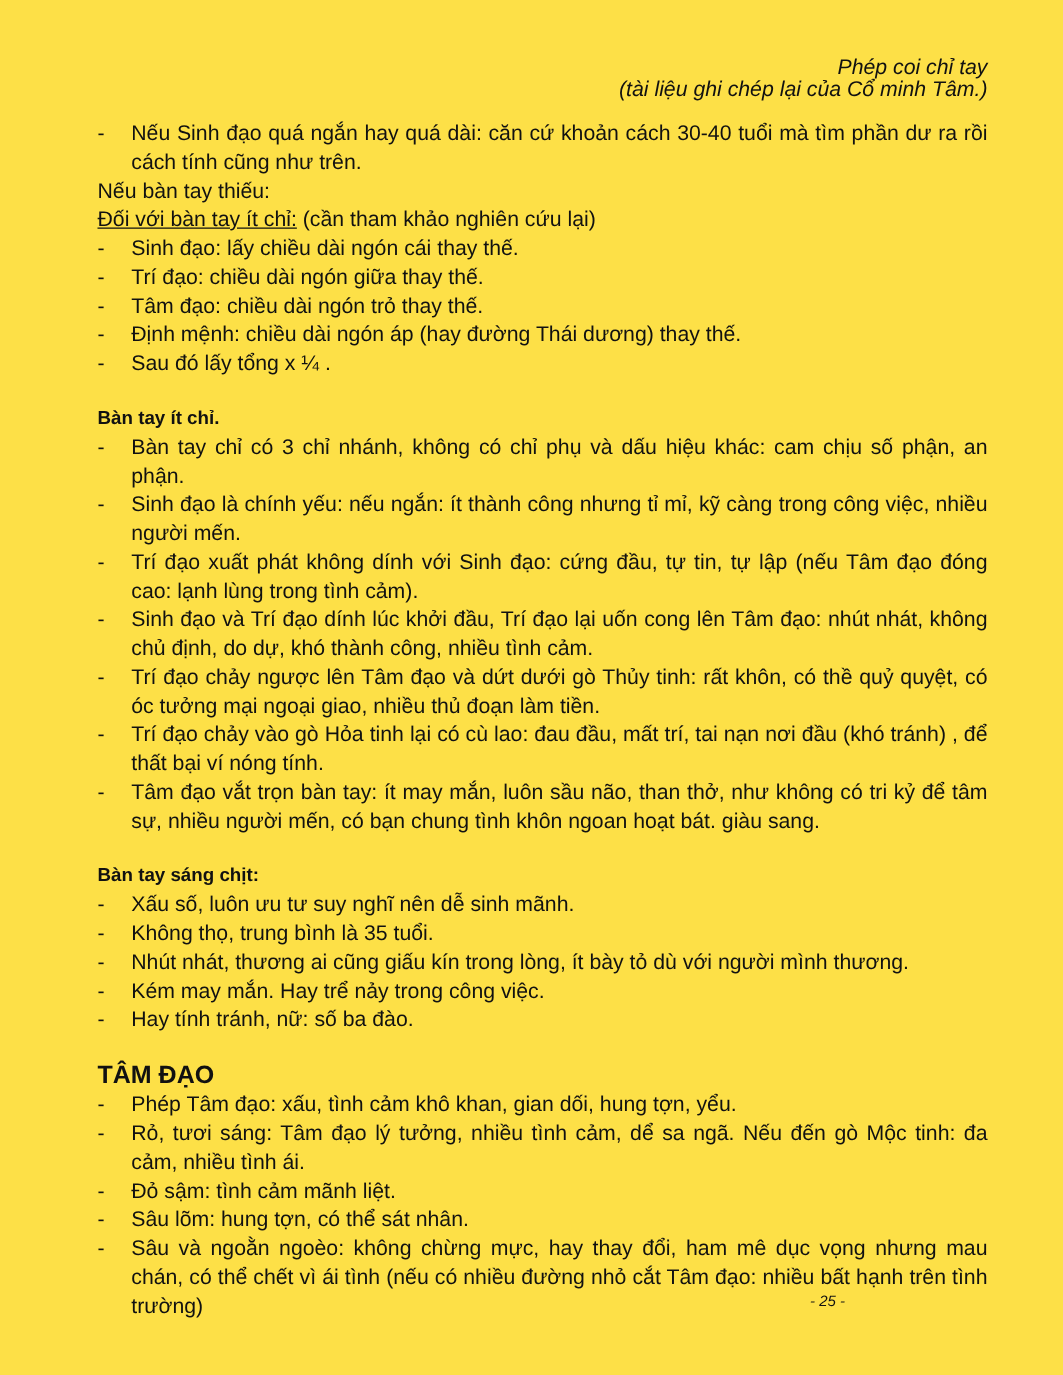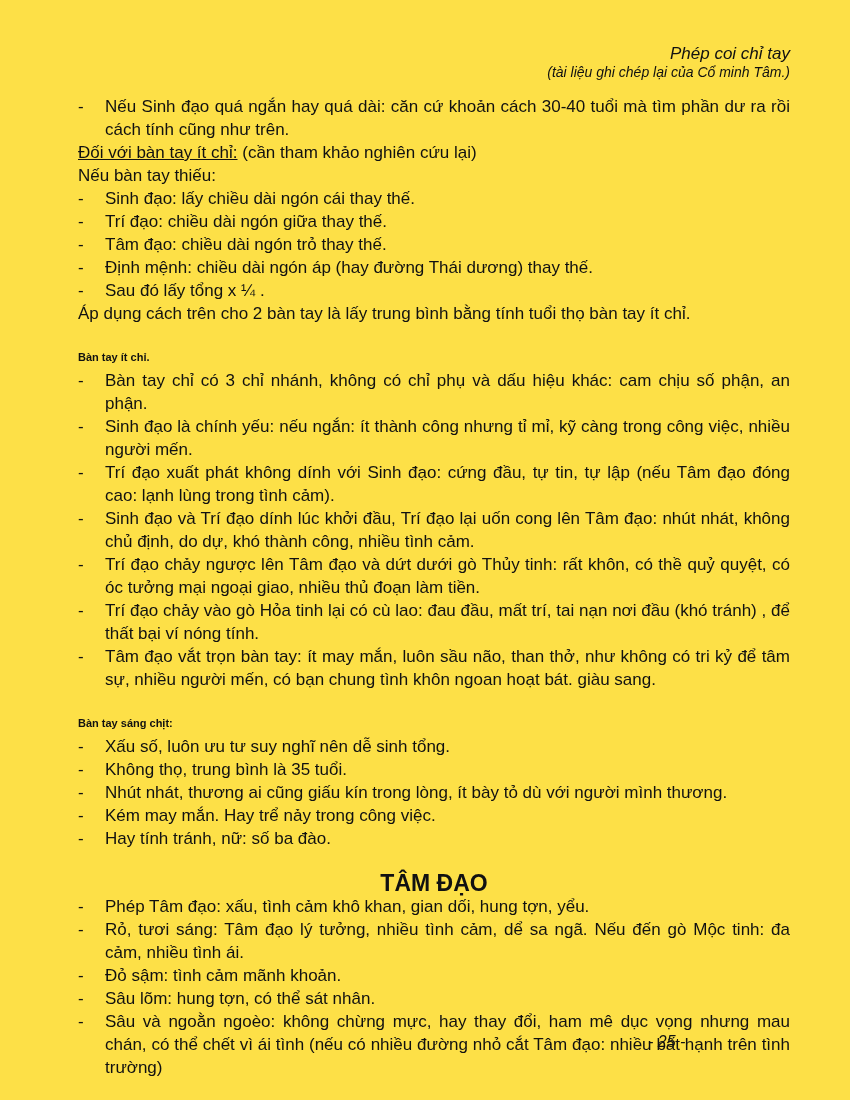--- a/index.html
+++ b/index.html
@@ -24,80 +24,80 @@
     text-align: right;
     margin-bottom: 15px;
   }
   .h-title {
     font-style: italic;
     font-size: 17px;
     line-height: 20px;
   }
   .h-sub {
     font-style: italic;
-    font-size: 14px;
+    font-size: 17px;
     line-height: 16px;
   }
   p.flush {
     margin: 0;
   }
   .bullet {
     display: flex;
     margin: 0;
   }
   .bullet .dash {
     flex: 0 0 27px;
   }
   .bullet .text {
     flex: 1 1 auto;
     text-align: justify;
   }
   .underline {
     text-decoration: underline;
   }
   h3.sec-heading {
-    font-size: 11px;
+    font-size: 15px;
     line-height: 23px;
     font-weight: bold;
     margin: 21px 0 0 0;
   }
   h2.center-heading {
-    font-size: 23px;
+    font-size: 20px;
     line-height: 24px;
     font-weight: bold;
-    text-align: center;
+    text-align: left;
     margin: 21px 0 0 0;
   }
   .footer {
     position: absolute;
     left: 648px;
     top: 1030px;
     font-style: italic;
-    font-size: 16px;
+    font-size: 12px;
   }
 </style>
 </head>
 <body>
 
 <div class="page">
 
   <div class="header">
     <div class="h-title">Phép coi chỉ tay</div>
     <div class="h-sub">(tài liệu ghi chép lại của Cổ minh Tâm.)</div>
   </div>
 
   <div class="bullet">
     <span class="dash">-</span>
     <span class="text">Nếu Sinh đạo quá ngắn hay quá dài: căn cứ khoản cách 30-40 tuổi mà tìm phần dư ra rồi cách tính cũng như trên.</span>
   </div>
 
+  <p class="flush">Nếu bàn tay thiếu:</p>
+
   <p class="flush"><span class="underline">Đối với bàn tay ít chỉ:</span><span> (cần tham khảo nghiên cứu lại)</span></p>
 
-  <p class="flush">Nếu bàn tay thiếu:</p>
-
   <div class="bullet">
     <span class="dash">-</span>
     <span class="text">Sinh đạo: lấy chiều dài ngón cái thay thế.</span>
   </div>
   <div class="bullet">
     <span class="dash">-</span>
     <span class="text">Trí đạo: chiều dài ngón giữa thay thế.</span>
   </div>
   <div class="bullet">
     <span class="dash">-</span>
@@ -105,21 +105,20 @@
   </div>
   <div class="bullet">
     <span class="dash">-</span>
     <span class="text">Định mệnh: chiều dài ngón áp (hay đường Thái dương) thay thế.</span>
   </div>
   <div class="bullet">
     <span class="dash">-</span>
     <span class="text">Sau đó lấy tổng x ¼ .</span>
   </div>
 
-  <p class="flush">Áp dụng cách trên cho 2 bàn tay là lấy trung bình bằng tính tuổi thọ bàn tay ít chỉ.</p>
 
   <h3 class="sec-heading">Bàn tay ít chỉ.</h3>
 
   <div class="bullet">
     <span class="dash">-</span>
     <span class="text">Bàn tay chỉ có 3 chỉ nhánh, không có chỉ phụ và dấu hiệu khác: cam chịu số phận, an phận.</span>
   </div>
   <div class="bullet">
     <span class="dash">-</span>
     <span class="text">Sinh đạo là chính yếu: nếu ngắn: ít thành công nhưng tỉ mỉ, kỹ càng trong công việc, nhiều người mến.</span>
@@ -142,21 +141,21 @@
   </div>
   <div class="bullet">
     <span class="dash">-</span>
     <span class="text">Tâm đạo vắt trọn bàn tay: ít may mắn, luôn sầu não, than thở, như không có tri kỷ để tâm sự, nhiều người mến, có bạn chung tình khôn ngoan hoạt bát. giàu sang.</span>
   </div>
 
   <h3 class="sec-heading">Bàn tay sáng chịt:</h3>
 
   <div class="bullet">
     <span class="dash">-</span>
-    <span class="text">Xấu số, luôn ưu tư suy nghĩ nên dễ sinh tổng.</span>
+    <span class="text">Xấu số, luôn ưu tư suy nghĩ nên dễ sinh mãnh.</span>
   </div>
   <div class="bullet">
     <span class="dash">-</span>
     <span class="text">Không thọ, trung bình là 35 tuổi.</span>
   </div>
   <div class="bullet">
     <span class="dash">-</span>
     <span class="text">Nhút nhát, thương ai cũng giấu kín trong lòng, ít bày tỏ dù với người mình thương.</span>
   </div>
   <div class="bullet">
@@ -174,21 +173,21 @@
   <div class="bullet">
     <span class="dash">-</span>
     <span class="text">Phép Tâm đạo: xấu, tình cảm khô khan, gian dối, hung tợn, yểu.</span>
   </div>
   <div class="bullet">
     <span class="dash">-</span>
     <span class="text">Rỏ, tươi sáng: Tâm đạo lý tưởng, nhiều tình cảm, dể sa ngã. Nếu đến gò Mộc tinh: đa cảm, nhiều tình ái.</span>
   </div>
   <div class="bullet">
     <span class="dash">-</span>
-    <span class="text">Đỏ sậm: tình cảm mãnh khoản.</span>
+    <span class="text">Đỏ sậm: tình cảm mãnh liệt.</span>
   </div>
   <div class="bullet">
     <span class="dash">-</span>
     <span class="text">Sâu lõm: hung tợn, có thể sát nhân.</span>
   </div>
   <div class="bullet">
     <span class="dash">-</span>
     <span class="text">Sâu và ngoằn ngoèo: không chừng mực, hay thay đổi, ham mê dục vọng nhưng mau chán, có thể chết vì ái tình (nếu có nhiều đường nhỏ cắt Tâm đạo: nhiều bất hạnh trên tình trường)</span>
   </div>
 

